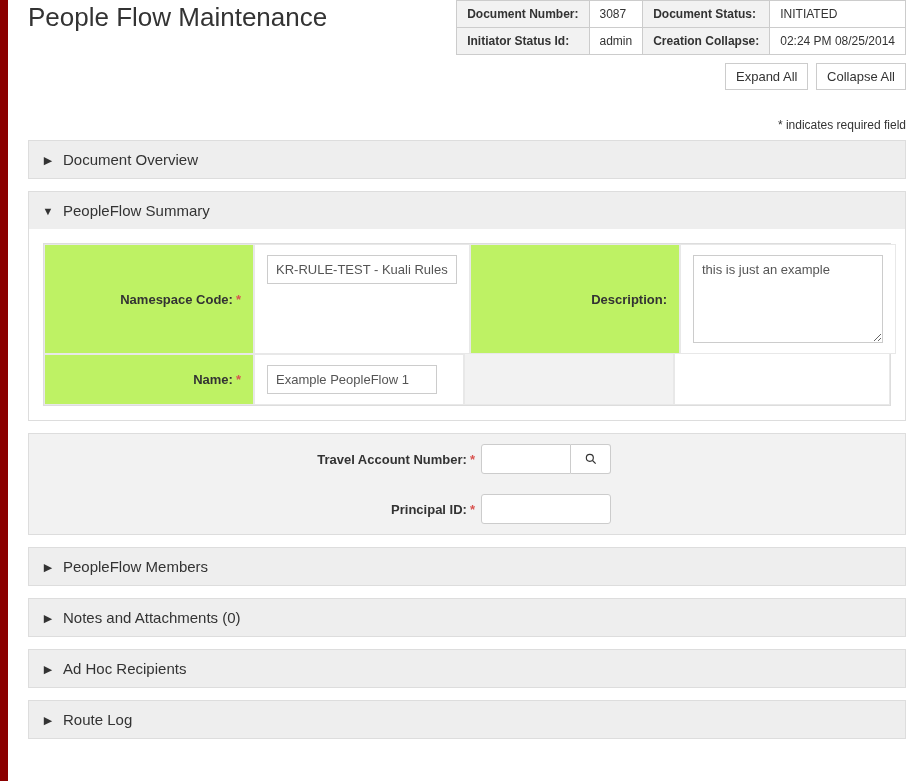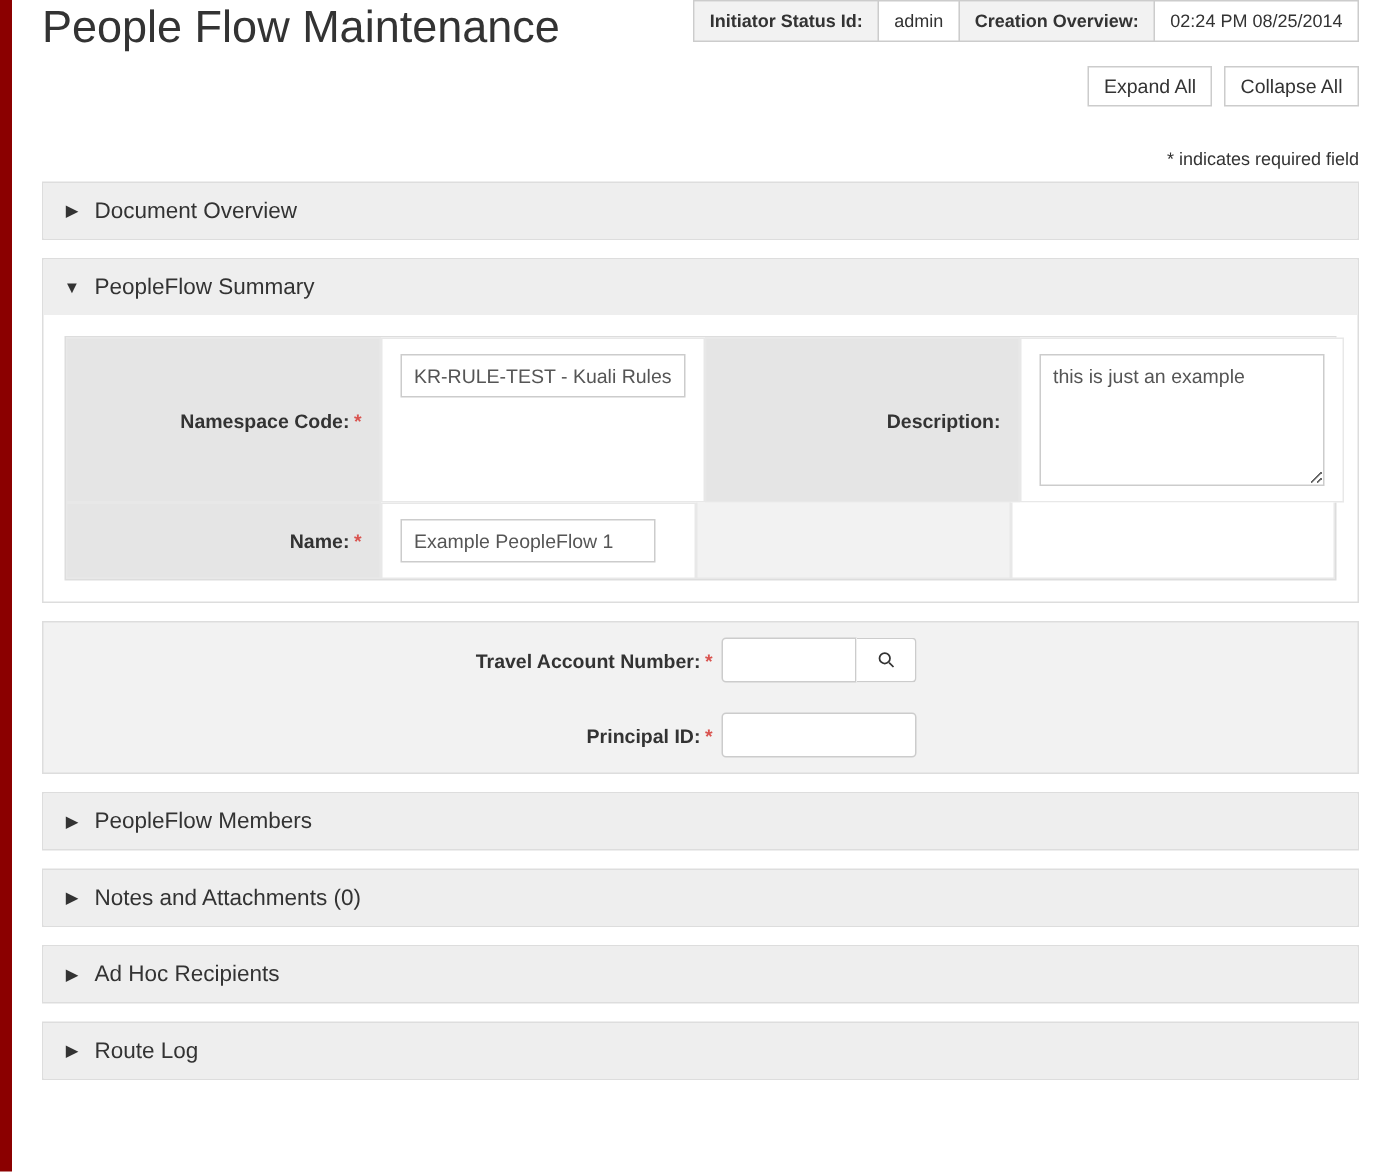--- a/index.html
+++ b/index.html
@@ -17,21 +17,21 @@
     padding: 0 10px 20px 20px;
   }
   .header-row {
     display: flex;
     align-items: flex-start;
     justify-content: space-between;
     margin-bottom: 8px;
   }
   h1 {
     font-weight: normal;
-    font-size: 30px;
+    font-size: 26px;
     margin: 0;
     color: #333;
     padding-top: 2px;
   }
   .doc-info {
     border: 1px solid #ccc;
     border-collapse: collapse;
   }
   .doc-info td {
     border: 1px solid #ccc;
@@ -100,21 +100,21 @@
   .form-row {
     display: flex;
   }
   .form-cell-label, .form-cell-input {
     border: 1px solid #e8e8e8;
     padding: 10px 12px;
     display: flex;
     align-items: center;
   }
   .form-cell-label {
-    background: #e5e5e5;
+    background: #bef264;
     justify-content: flex-end;
     font-weight: bold;
     font-size: 13px;
     text-align: right;
   }
   .form-cell-input {
     background: #fff;
     align-items: flex-start;
   }
   .req { color: #d9534f; margin-left: 3px; }
@@ -187,24 +187,30 @@
 </style>
 </head>
 <body>
 
 <div class="page">
 
   <div class="header-row">
     <h1>People Flow Maintenance</h1>
     <table class="doc-info">
       <tbody>
+          <tr>
+        <td class="lbl">Document Number:</td>
+        <td class="val">3087</td>
+        <td class="lbl">Document Status:</td>
+        <td class="val">INITIATED</td>
+      </tr>
       <tr>
         <td class="lbl">Initiator Status Id:</td>
         <td class="val">admin</td>
-        <td class="lbl">Creation Overview:</td>
+        <td class="lbl">Creation Collapse:</td>
         <td class="val">02:24 PM 08/25/2014</td>
       </tr>
     </tbody>
       </table>
   </div>
 
   <div class="toolbar-row">
     <button>Expand All</button>
     <button>Collapse All</button>
   </div>

